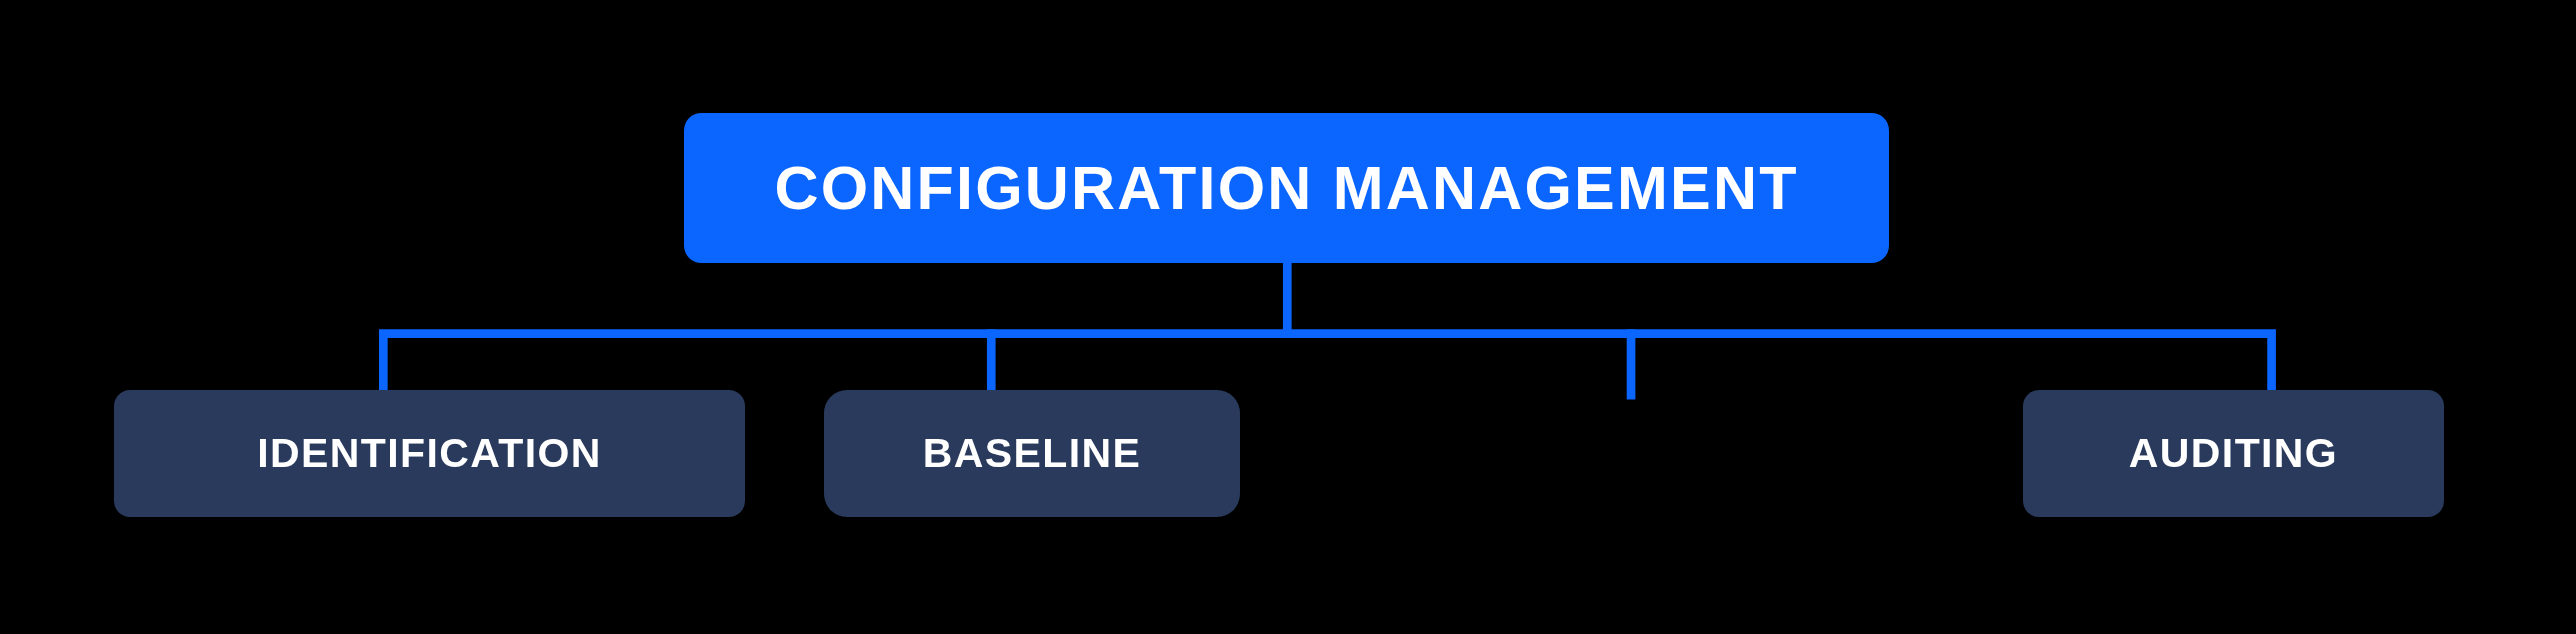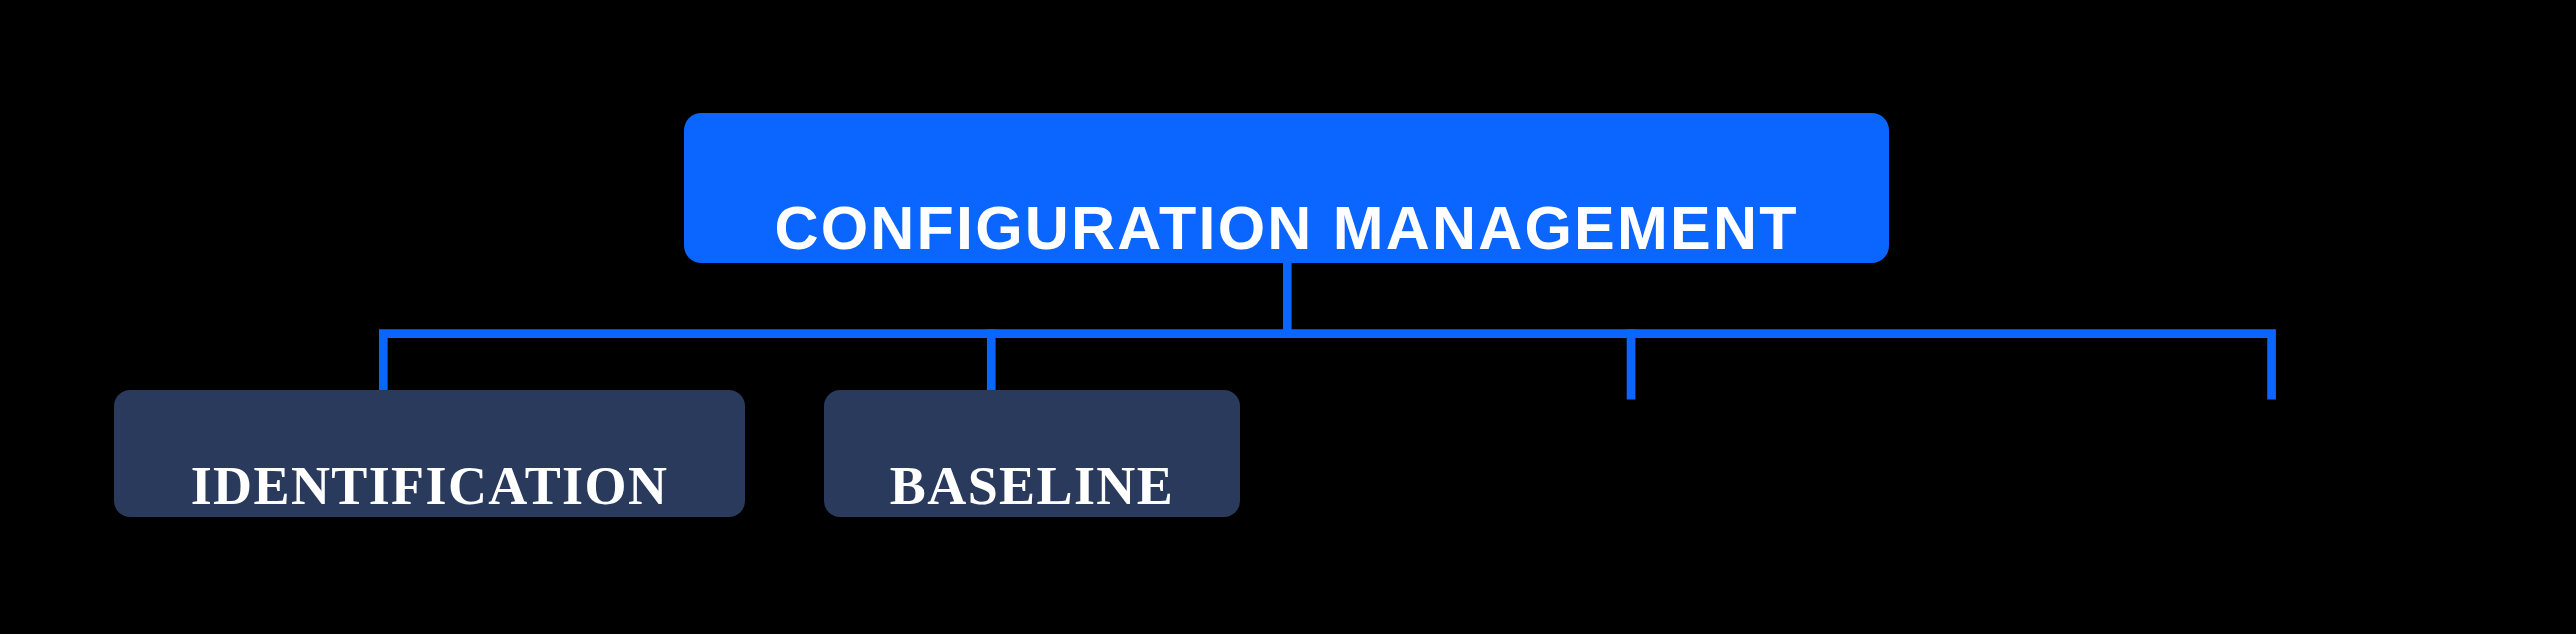--- a/index.html
+++ b/index.html
@@ -29,21 +29,21 @@
   .connectors path {
     fill: none;
     stroke: var(--primary_blue);
     stroke-width: 12;
     stroke-linecap: butt;
     stroke-linejoin: miter;
   }
   .node {
     position: absolute;
     display: flex;
-    align-items: flex-end;
+    align-items: center;
     justify-content: center;
     color: var(--text_white);
     font-weight: bold;
     text-align: center;
     white-space: nowrap;
   }
   .node.root {
     left: 684px;
     top: 113px;
     width: 1205px;
@@ -51,26 +51,25 @@
     background: var(--primary_blue);
     border-radius: 17.4px;
     font-size: 61px;
     letter-spacing: 2.2px;
   }
   .node.child {
     top: 390px;
     height: 127px;
     background: var(--node_navy);
     border-radius: 16px;
-    font-size: 54px;
+    font-size: 41px;
     letter-spacing: 1.4px;
-    font-family: Liberation Serif, serif;
   }
   .node.child.c0 { left: 114px;  width: 631px; }
-  .node.child.c1 { left: 824px; width: 416px; }
+  .node.child.c1 { left: 824px; width: 416px; border-radius: 23px; }
   .node.child.c2 { left: 1289px; width: 685px; }
   .node.child.c3 { left: 2023px; width: 421px; }
 </style>
 </head>
 <body>
 
 <div class="stage">
 
   <svg class="connectors" viewBox="0 0 3558 876" xmlns="http://www.w3.org/2000/svg" aria-hidden="true">
 
@@ -88,15 +87,18 @@
 
   <div class="node child c0">
     <span>IDENTIFICATION</span>
   </div>
 
   <div class="node child c1">
     <span>BASELINE</span>
   </div>
 
 
+  <div class="node child c3">
+    <span>AUDITING</span>
+  </div>
 
 </div>
 
 
 </body></html>

